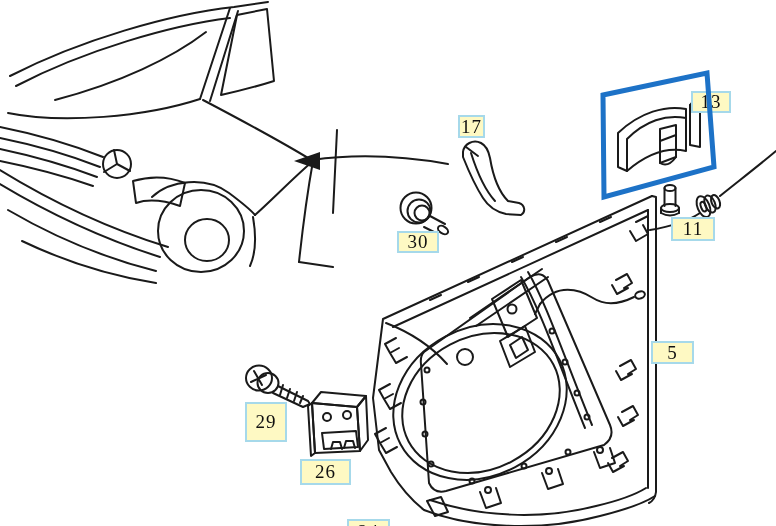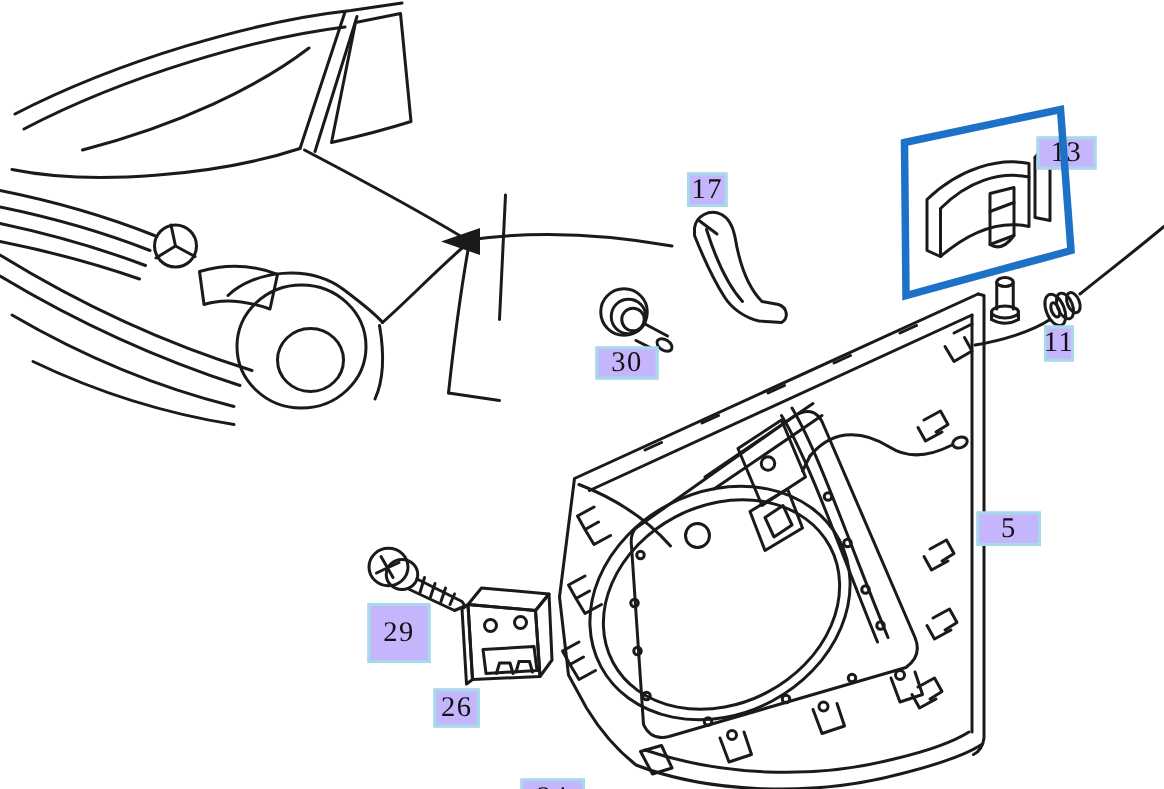--- a/index.html
+++ b/index.html
@@ -8,21 +8,21 @@
     font-family:"Liberation Serif", serif;
   }
   .artwork{position:absolute;left:0;top:0;z-index:1;}
   .artwork path,.artwork circle,.artwork ellipse,.artwork line{
     fill:none;stroke:#1a1a1a;stroke-width:2;stroke-linecap:round;stroke-linejoin:round;
   }
   .artwork .fillblk{fill:#1a1a1a;stroke:none;}
   .highlight-layer{position:absolute;left:0;top:0;z-index:3;pointer-events:none;}
   .highlight-layer polygon{fill:none;stroke:#1d72c7;stroke-width:5;stroke-linejoin:miter;}
   .callout{
-    position:absolute;z-index:2;background:#c4b5fd;border:2px solid #a6d9ea;
+    position:absolute;z-index:2;background:#fef9c3;border:2px solid #a6d9ea;
     display:flex;align-items:center;justify-content:center;
     font-size:19px;color:#111;box-sizing:border-box;cursor:pointer;
     letter-spacing:1px;
   }
 </style>
 </head>
 <body>
 
 <div class="stage">
 
@@ -186,23 +186,23 @@
       <circle cx="327" cy="417" r="4"></circle>
       <circle cx="347" cy="415" r="4"></circle>
       <path d="M 322,433 L 356,431 L 358,447 L 324,449 Z"></path>
       <path d="M 331,449 l 2,-7 l 7,0 l 2,7 M 344,448 l 2,-7 l 7,0 l 2,7"></path>
     </g>
   </svg>
 
   <div class="callout" style="left:458px;top:115px;width:27px;height:23px">17</div>
   <div class="callout" style="left:397px;top:231px;width:42px;height:22px">30</div>
   <div class="callout" style="left:691px;top:91px;width:40px;height:22px">13</div>
-  <div class="callout" style="left:696px;top:217px;width:20px;height:24px">11</div>
+  <div class="callout" style="left:671px;top:217px;width:44px;height:24px">11</div>
   <div class="callout" style="left:651px;top:341px;width:43px;height:23px">5</div>
   <div class="callout" style="left:245px;top:402px;width:42px;height:40px">29</div>
-  <div class="callout" style="left:289px;top:459px;width:31px;height:26px">26</div>
+  <div class="callout" style="left:300px;top:459px;width:51px;height:26px">26</div>
   <div class="callout" style="left:347px;top:519px;width:43px;height:26px">24</div>
 
   <svg class="highlight-layer" width="776" height="526" viewBox="0 0 776 526">
     <polygon points="603,95 707,73 714,167 604,197"></polygon>
   </svg>
 
 </div>
 
 </body></html>

